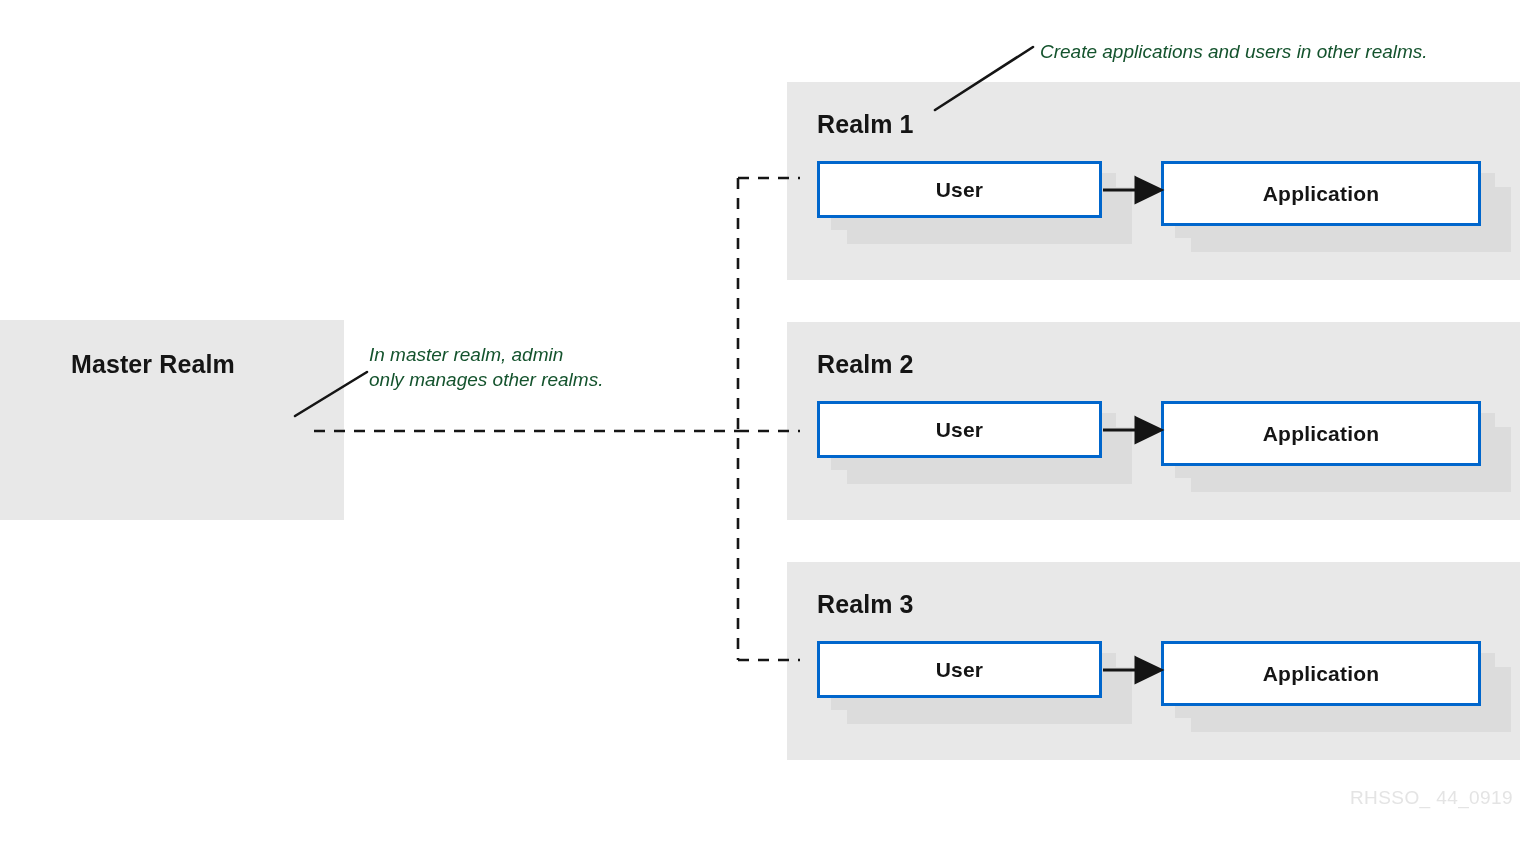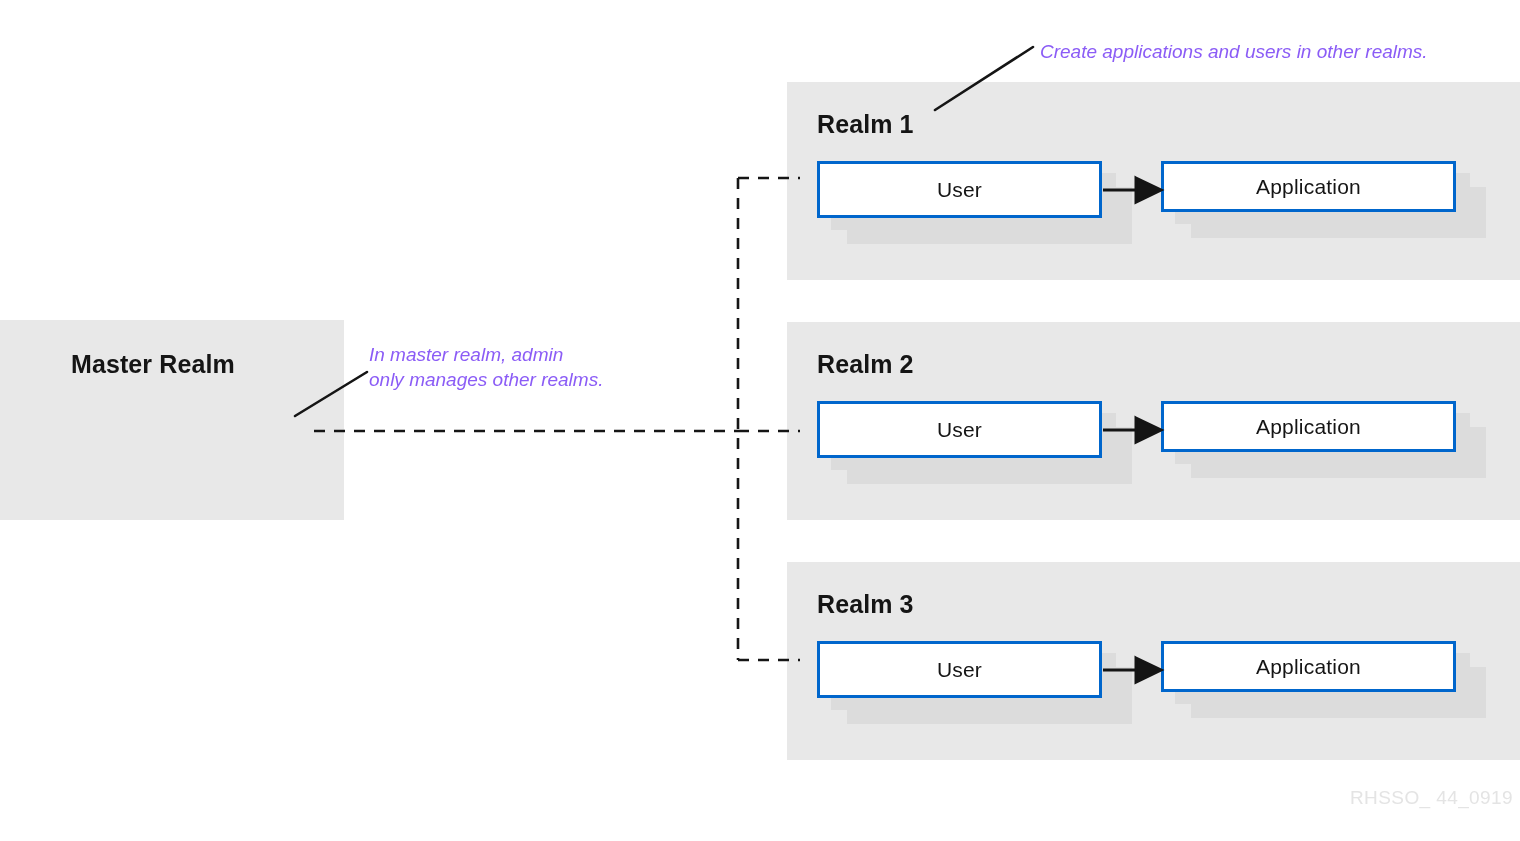--- a/index.html
+++ b/index.html
@@ -63,31 +63,32 @@
   .card-face {
     position: absolute;
     left: 0;
     top: 0;
     background: #ffffff;
     border: 3px solid #0066cc;
     box-sizing: border-box;
     display: flex;
     align-items: center;
     justify-content: center;
+    font-weight: bold;
   }
   .card-label {
     font-size: 21px;
     color: #151515;
     letter-spacing: 0.2px;
     white-space: nowrap;
   }
 
   
   .stack-user  { width: 285px; height: 57px; }
-  .stack-app   { width: 295px; height: 51px; }
+  .stack-app   { width: 295px; height: 65px; padding-left: 25px; }
   .stack-admin { width: 284px; height: 57px; }
 
   .stack-user .card-shadow,
   .stack-app  .card-shadow,
   .stack-admin .card-shadow { width: 100%; height: 100%; }
   .stack-user .card-face,
   .stack-app  .card-face,
   .stack-admin .card-face { width: 100%; height: 100%; }
 
   
@@ -111,21 +112,21 @@
     overflow: visible;
     pointer-events: none;
   }
 
   
   .annotation {
     position: absolute;
     font-style: italic;
     font-size: 19px;
     line-height: 25px;
-    color: #8b5cf6;
+    color: #14532d;
     white-space: pre;
   }
   #annotation-top    { left: 1040px; top: 39px; }
   #annotation-master { left: 369px;  top: 342px; }
 
   
   #watermark {
     position: absolute;
     left: 1350px;
     top: 787px;

